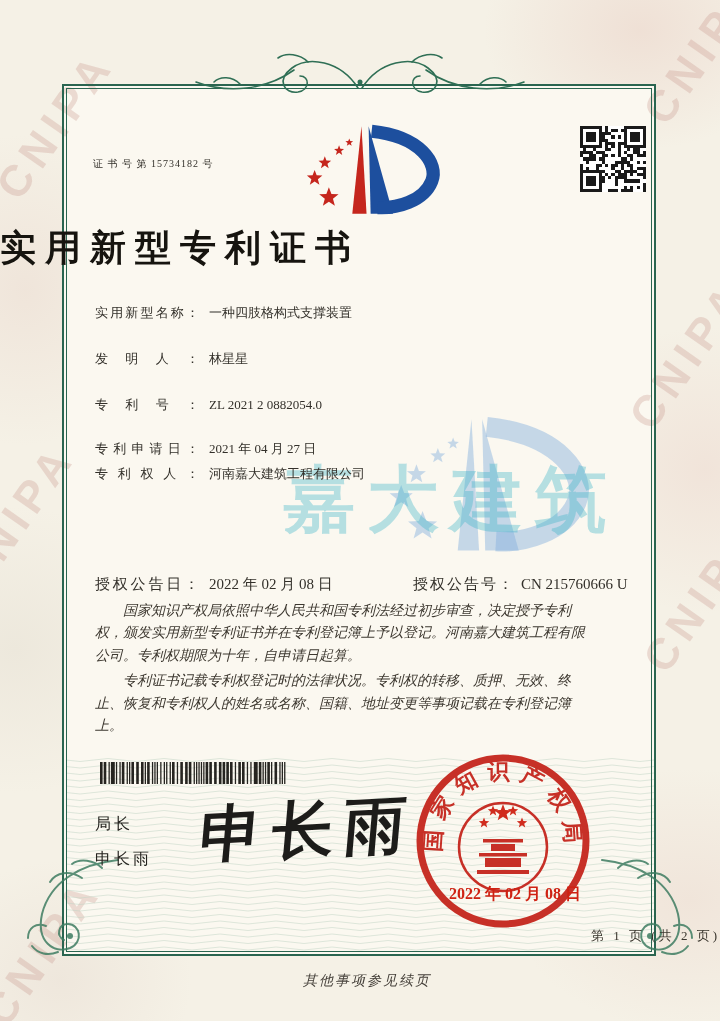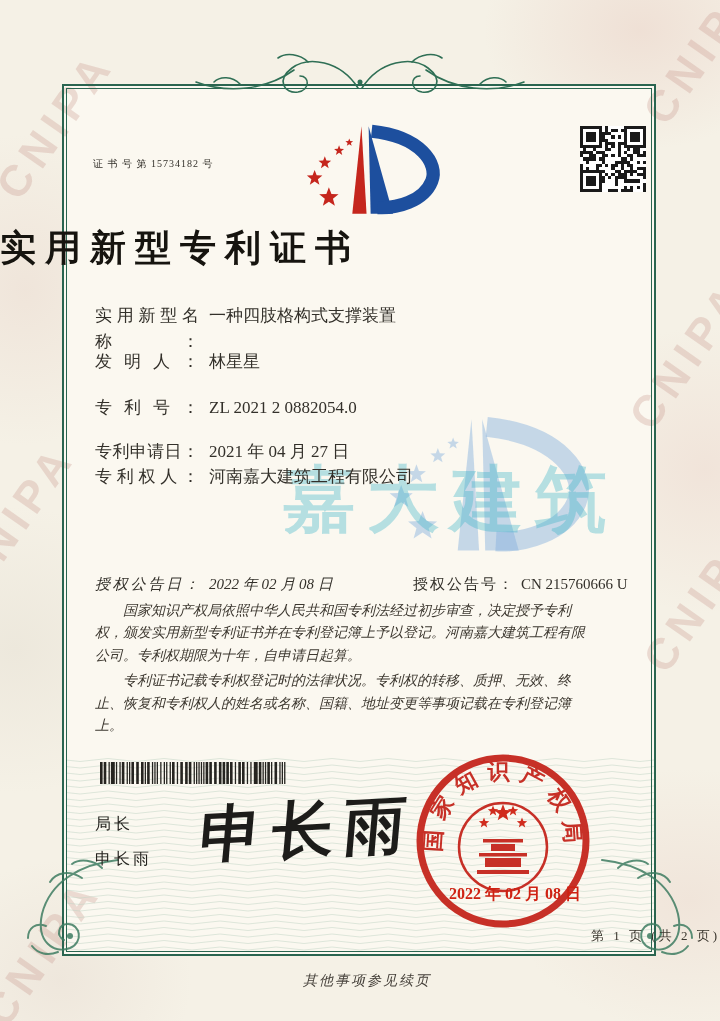--- a/index.html
+++ b/index.html
@@ -28,25 +28,25 @@
   .waves{position:absolute; left:66px; top:756px; width:588px; height:198px; z-index:1; pointer-events:none;}
   .top-ornament{position:absolute; left:180px; top:50px; width:360px; height:50px; z-index:2;}
   .corner{position:absolute; width:110px; height:110px; z-index:2;}
   .corner-left{left:18px; top:852px;}
   .corner-right{left:592px; top:852px; transform:scaleX(-1);}
   .cert-no{position:absolute; left:93px; top:121px; z-index:3; font-size:10px; letter-spacing:1px;margin-top:36px;}
   .logo-main{position:absolute; left:281px; top:116px; width:165px; height:112px; z-index:3;}
   .qr{position:absolute; left:580px; top:126px; width:66px; height:66px; z-index:3; background:#fff;}
   .title{position:absolute; left:0; right:0; top:224px; margin:0; z-index:3; text-align:left;
       font-size:36px; font-weight:700; letter-spacing:9px; color:#16140f;}
-  .row{position:absolute; left:95px; z-index:3; display:flex; font-size:17px; line-height:1.55;}
+  .row{position:absolute; left:95px; z-index:3; display:flex; font-size:13px; line-height:1.55;}
   .row .lbl{flex:none; width:104px; margin-right:10px; text-align:justify; text-align-last:justify;}
   .row .val{width:400px;}
   .grant{position:absolute; left:95px; top:575px; z-index:3; font-size:15px; width:545px;}
-  .grant .pair1{display:flex;font-style:italic;}
+  .grant .pair1{display:flex;}
   .grant .pair1 .lbl{flex:none; width:104px; margin-right:10px; text-align:justify; text-align-last:justify;}
   .grant .pair2{position:absolute; left:318px; top:0; white-space:nowrap;}
   .grant .pair2 .lbl2{letter-spacing:2px; margin-right:6px;}
   .paras{position:absolute; left:95px; top:600px; width:500px; z-index:3; font-size:14px; line-height:1.6;
       font-style:italic; color:#3c372f;}
   .paras p{margin:0 0 3px 0; text-indent:2em;}
   .barcode{position:absolute; left:100px; top:762px; z-index:3;}
   .sig-title{position:absolute; left:95px; top:814px; z-index:3; font-family:Liberation Serif, serif; font-size:16px; letter-spacing:3px; color:#24221e;}
   .sig-name{position:absolute; left:95px; top:849px; z-index:3; font-family:"Liberation Sans","DejaVu Sans",sans-serif; font-size:16px; letter-spacing:3px; color:#24221e;}
   .sig-script{position:absolute; left:200px; top:788px; z-index:3; font-size:62px; font-weight:600; letter-spacing:10px;

